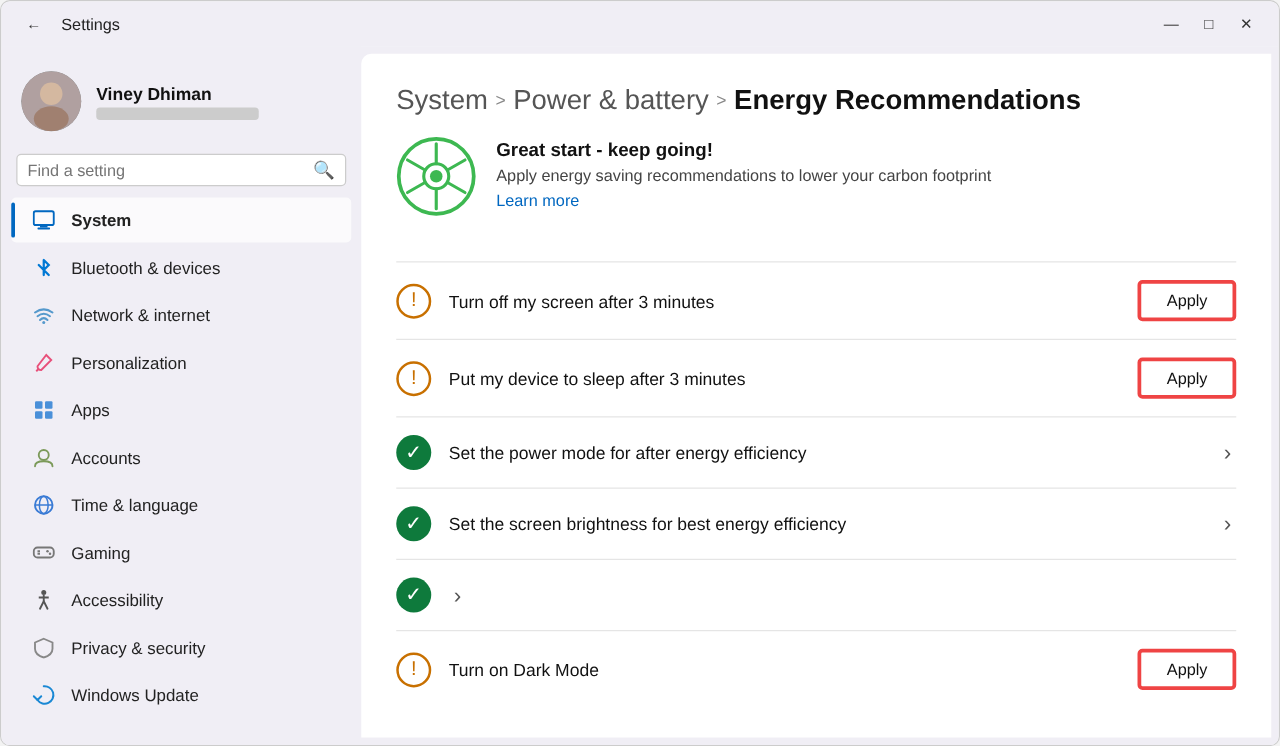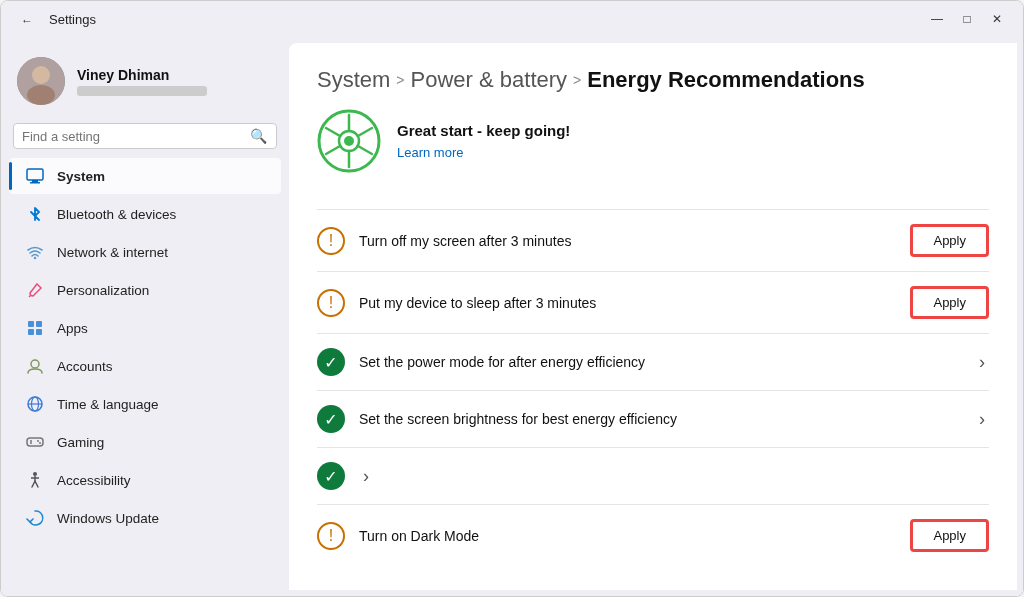--- a/index.html
+++ b/index.html
@@ -380,20 +380,28 @@
           <svg width="18" height="18" viewBox="0 0 18 18">
               <circle cx="9" cy="3" r="2" fill="#555"></circle>
               <line x1="9" y1="5" x2="9" y2="10" stroke="#555" stroke-width="1.5"></line>
               <line x1="5" y1="7" x2="13" y2="7" stroke="#555" stroke-width="1.5"></line>
               <path d="M9 10 L6 16 M9 10 L12 16" stroke="#555" stroke-width="1.5" stroke-linecap="round"></path>
             </svg>
         </div>
         <span>Accessibility</span>
       </div>
 
+      <div class="nav-item">
+        <div class="nav-icon">
+          <svg width="18" height="18" viewBox="0 0 18 18">
+              <path d="M9 2 L16 5 L16 10 Q16 15 9 17 Q2 15 2 10 L2 5 Z" fill="none" stroke="#888" stroke-width="1.5"></path>
+            </svg>
+        </div>
+        <span>Privacy &amp; security</span>
+      </div>
 
       <div class="nav-item">
         <div class="nav-icon">
           <svg width="18" height="18" viewBox="0 0 18 18">
               <path d="M9 2 A7 7 0 1 1 4 13" fill="none" stroke="#1a88d4" stroke-width="1.6" stroke-linecap="round"></path>
               <polyline points="1,10 4,13 7,10" fill="none" stroke="#1a88d4" stroke-width="1.6" stroke-linecap="round" stroke-linejoin="round"></polyline>
             </svg>
         </div>
         <span>Windows Update</span>
       </div>
@@ -418,20 +426,21 @@
             <line x1="23" y1="27" x2="9" y2="19" stroke="#3db851" stroke-width="2.5" stroke-linecap="round"></line>
             <line x1="23" y1="37" x2="9" y2="45" stroke="#3db851" stroke-width="2.5" stroke-linecap="round"></line>
             <line x1="32" y1="42" x2="32" y2="58" stroke="#3db851" stroke-width="2.5" stroke-linecap="round"></line>
             <line x1="41" y1="37" x2="55" y2="45" stroke="#3db851" stroke-width="2.5" stroke-linecap="round"></line>
             <line x1="41" y1="27" x2="55" y2="19" stroke="#3db851" stroke-width="2.5" stroke-linecap="round"></line>
             <circle cx="32" cy="32" r="5" fill="#3db851"></circle>
           </svg>
         </div>
         <div class="hero-text">
           <div class="hero-title">Great start - keep going!</div>
+          <div class="hero-desc">Apply energy saving recommendations to lower your carbon footprint</div>
           <a class="hero-link">Learn more</a>
         </div>
       </div>
 
       <div>
 
         <div class="rec-row">
           <div class="rec-icon warning">!</div>
           <span class="rec-label">Turn off my screen after 3 minutes</span>
           <button class="apply-btn">Apply</button>

